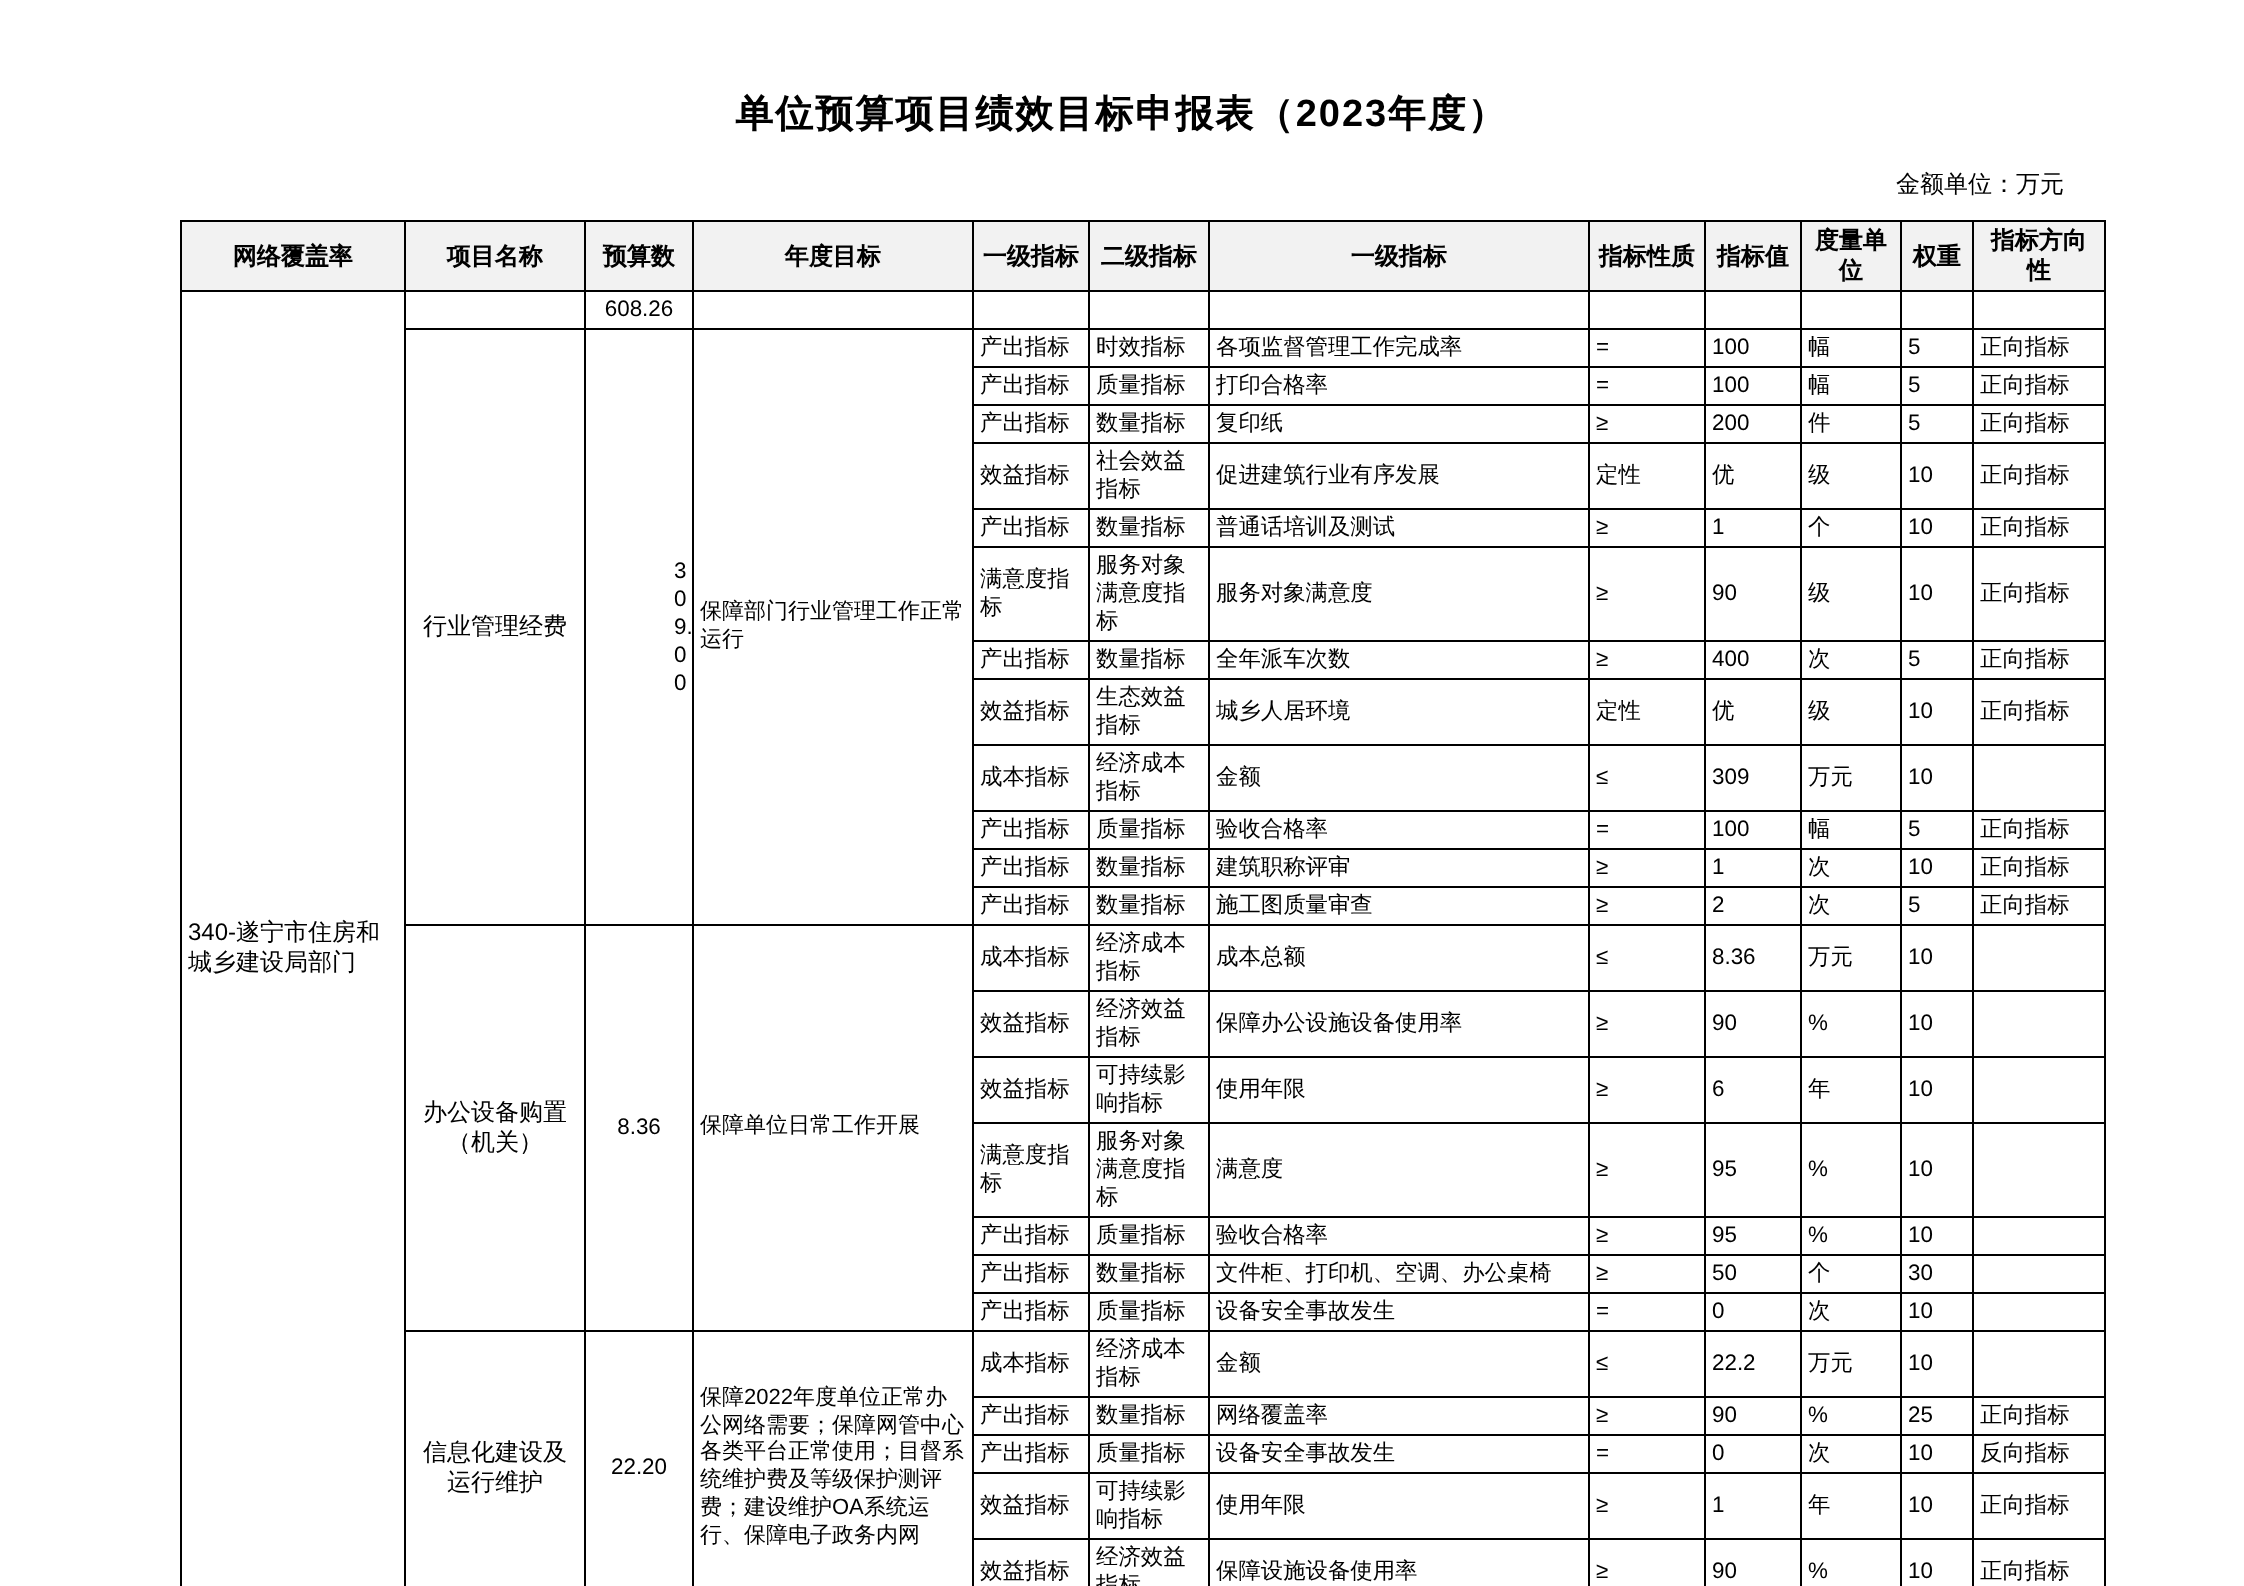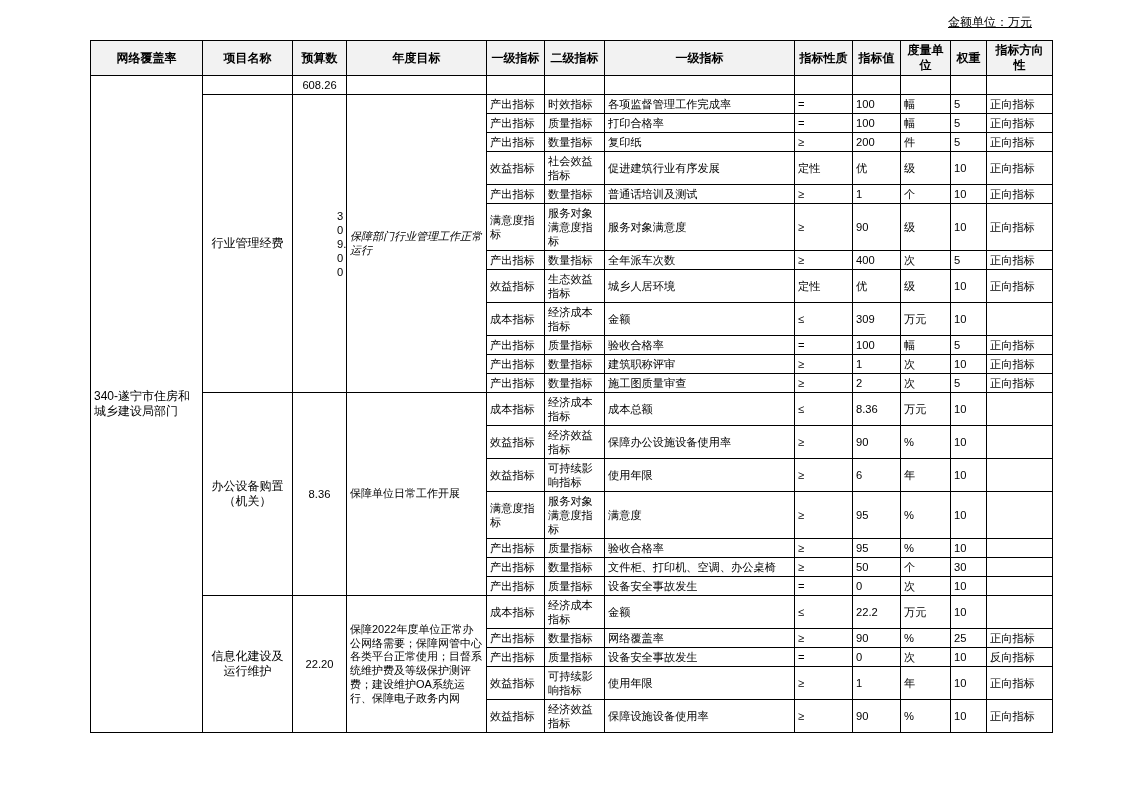--- a/index.html
+++ b/index.html
@@ -26,21 +26,20 @@
     font-size: 19px;
     font-weight: bold;
     margin-top: 44px;
     letter-spacing: 1px;
   }
   .unit-note {
     text-align: right;
     font-size: 12px;
     margin-top: 14px;
     padding-right: 90px;
-    text-decoration: underline;
   }
   .table-wrap {
     margin: 9px 90px 0 90px;
   }
   table.main {
     border-collapse: collapse;
     table-layout: fixed;
     width: 942px;
     font-size: 11.2px;
   }
@@ -84,20 +83,21 @@
   col.c8 { width: 48px; }
   col.c9 { width: 50px; }
   col.c10 { width: 36px; }
   col.c11 { width: 66px; }
 </style>
 </head>
 <body>
 
 <div class="page">
 
+  <div class="doc-title">单位预算项目绩效目标申报表（2023年度）</div>
   <div class="unit-note">金额单位：万元</div>
 
   <div class="table-wrap">
     <table class="main">
       <colgroup>
         <col class="c0">
           <col class="c1">
           <col class="c2">
           <col class="c3">
           <col class="c4">
@@ -136,21 +136,21 @@
             <td class="ctr"></td>
             <td class="ctr"></td>
             <td class="ctr"></td>
             <td class="ctr"></td>
             <td class="ctr"></td>
             <td class="ctr"></td>
           </tr>
           <tr>
             <td class="vert-cell" rowspan="12">行业管理经费</td>
             <td class="rgt" rowspan="12" style="vertical-align: middle; padding-left: 44px;">309.00</td>
-            <td class="lft small-wrap" rowspan="12" style="vertical-align: middle; font-style: italic;">保障部门行业管理工作正常运行</td>
+            <td class="lft small-wrap" rowspan="12" style="vertical-align: middle;">保障部门行业管理工作正常运行</td>
             <td class="lft">产出指标</td>
             <td class="lft">时效指标</td>
             <td class="lft">各项监督管理工作完成率</td>
             <td class="lft">=</td>
             <td class="lft">100</td>
             <td class="lft">幅</td>
             <td class="lft">5</td>
             <td class="lft">正向指标</td>
           </tr>
           <tr>

